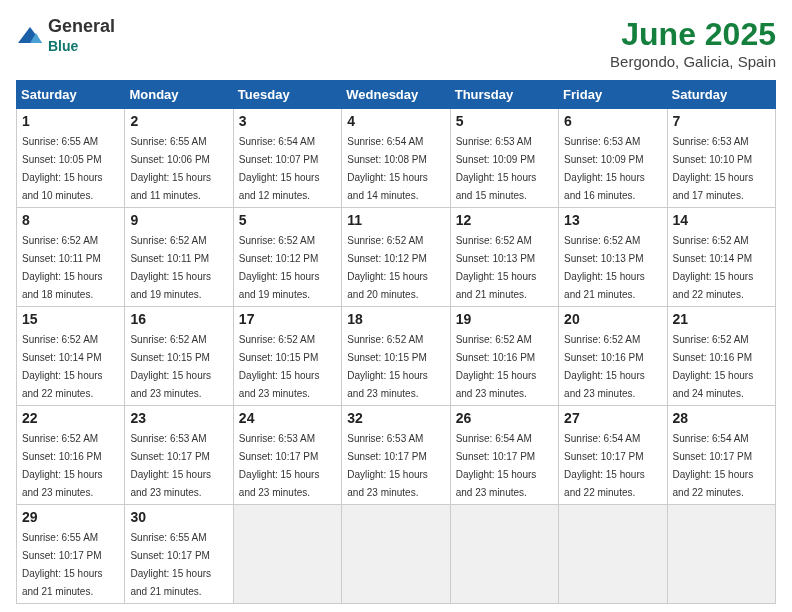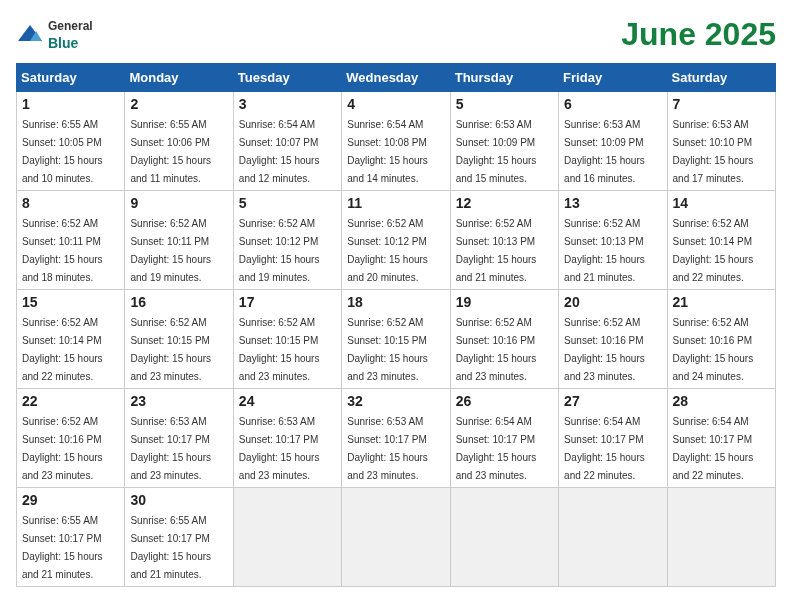--- a/index.html
+++ b/index.html
@@ -15,21 +15,21 @@
       justify-content: space-between;
       align-items: flex-start;
       margin-bottom: 10px;
     }
     .logo {
       display: flex;
       align-items: center;
       gap: 4px;
     }
     .logo-text-general {
-      font-size: 12px;
+      font-size: 18px;
       font-weight: bold;
       color: #333;
     }
     .logo-text-blue {
       font-size: 14px;
       font-weight: bold;
       color: #0f766e;
     }
     .logo-icon {
       width: 28px;
@@ -94,20 +94,21 @@
       <polygon points="14,2 26,18 2,18" fill="#1a5fa8"></polygon>
       <polygon points="20,8 26,18 14,18" fill="#4a9fd4"></polygon>
     </svg>
     <div>
       <span class="logo-text-general">General</span><br>
       <span class="logo-text-blue">Blue</span>
     </div>
   </div>
   <div class="title-area">
     <div class="month-year">June 2025</div>
+    <div class="location">Bergondo, Galicia, Spain</div>
   </div>
 </div>
 
 <table>
   <thead>
     <tr>
       <th>Saturday</th>
       <th>Monday</th>
       <th>Tuesday</th>
       <th>Wednesday</th>

